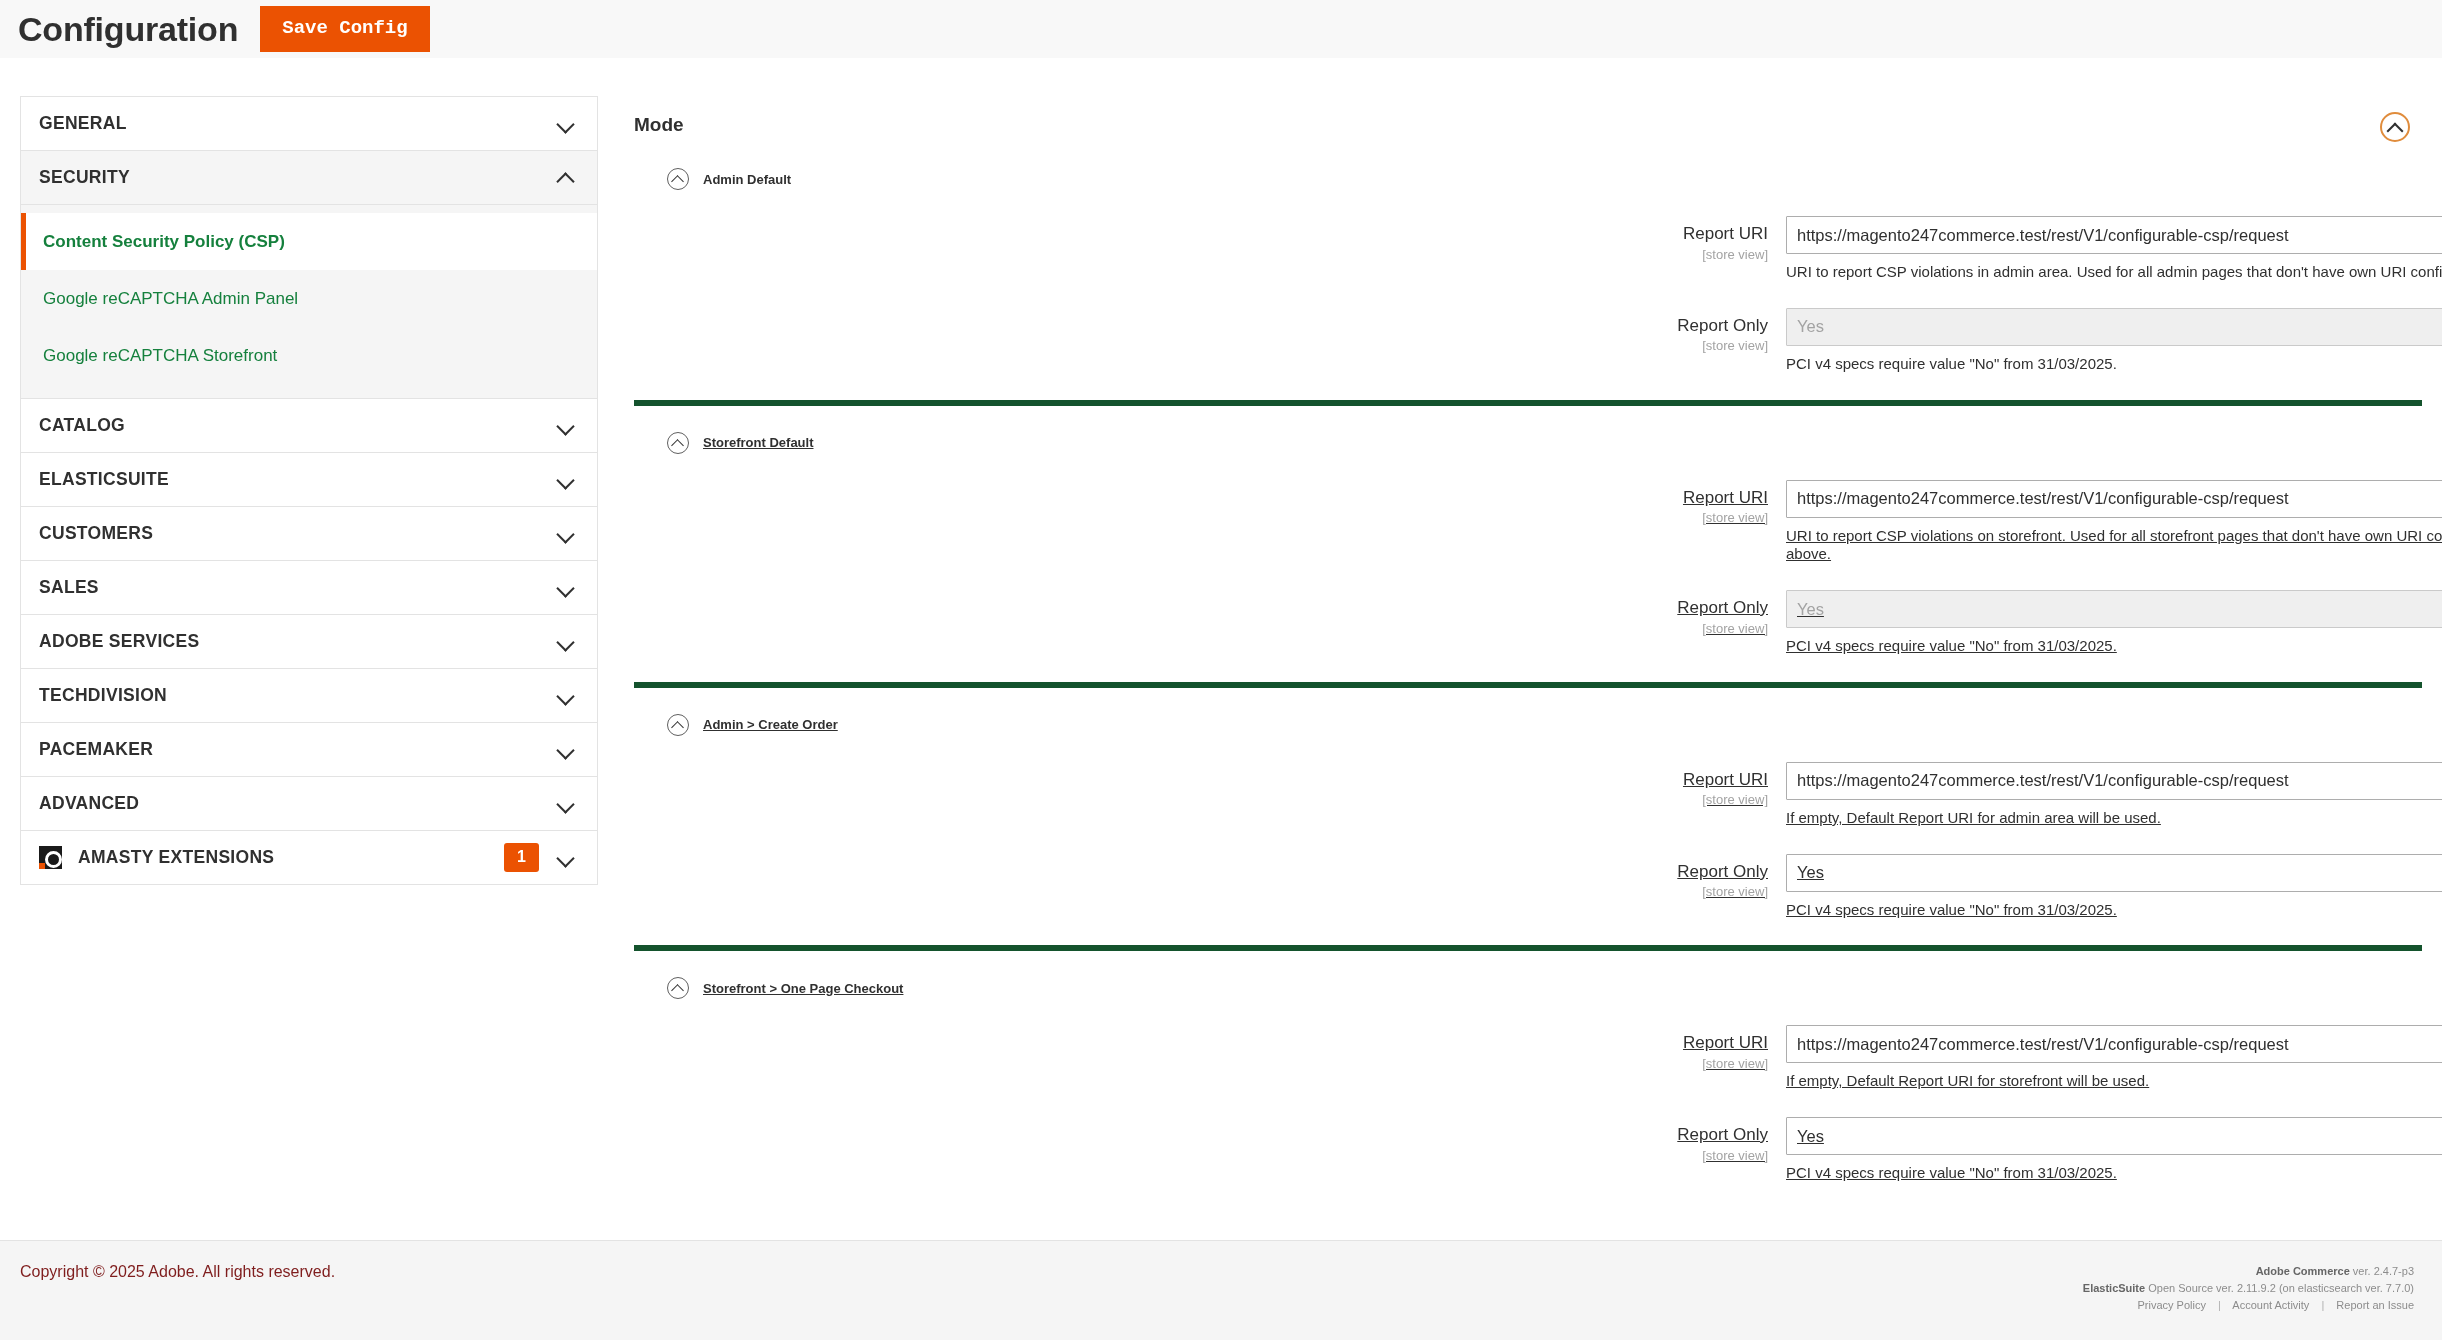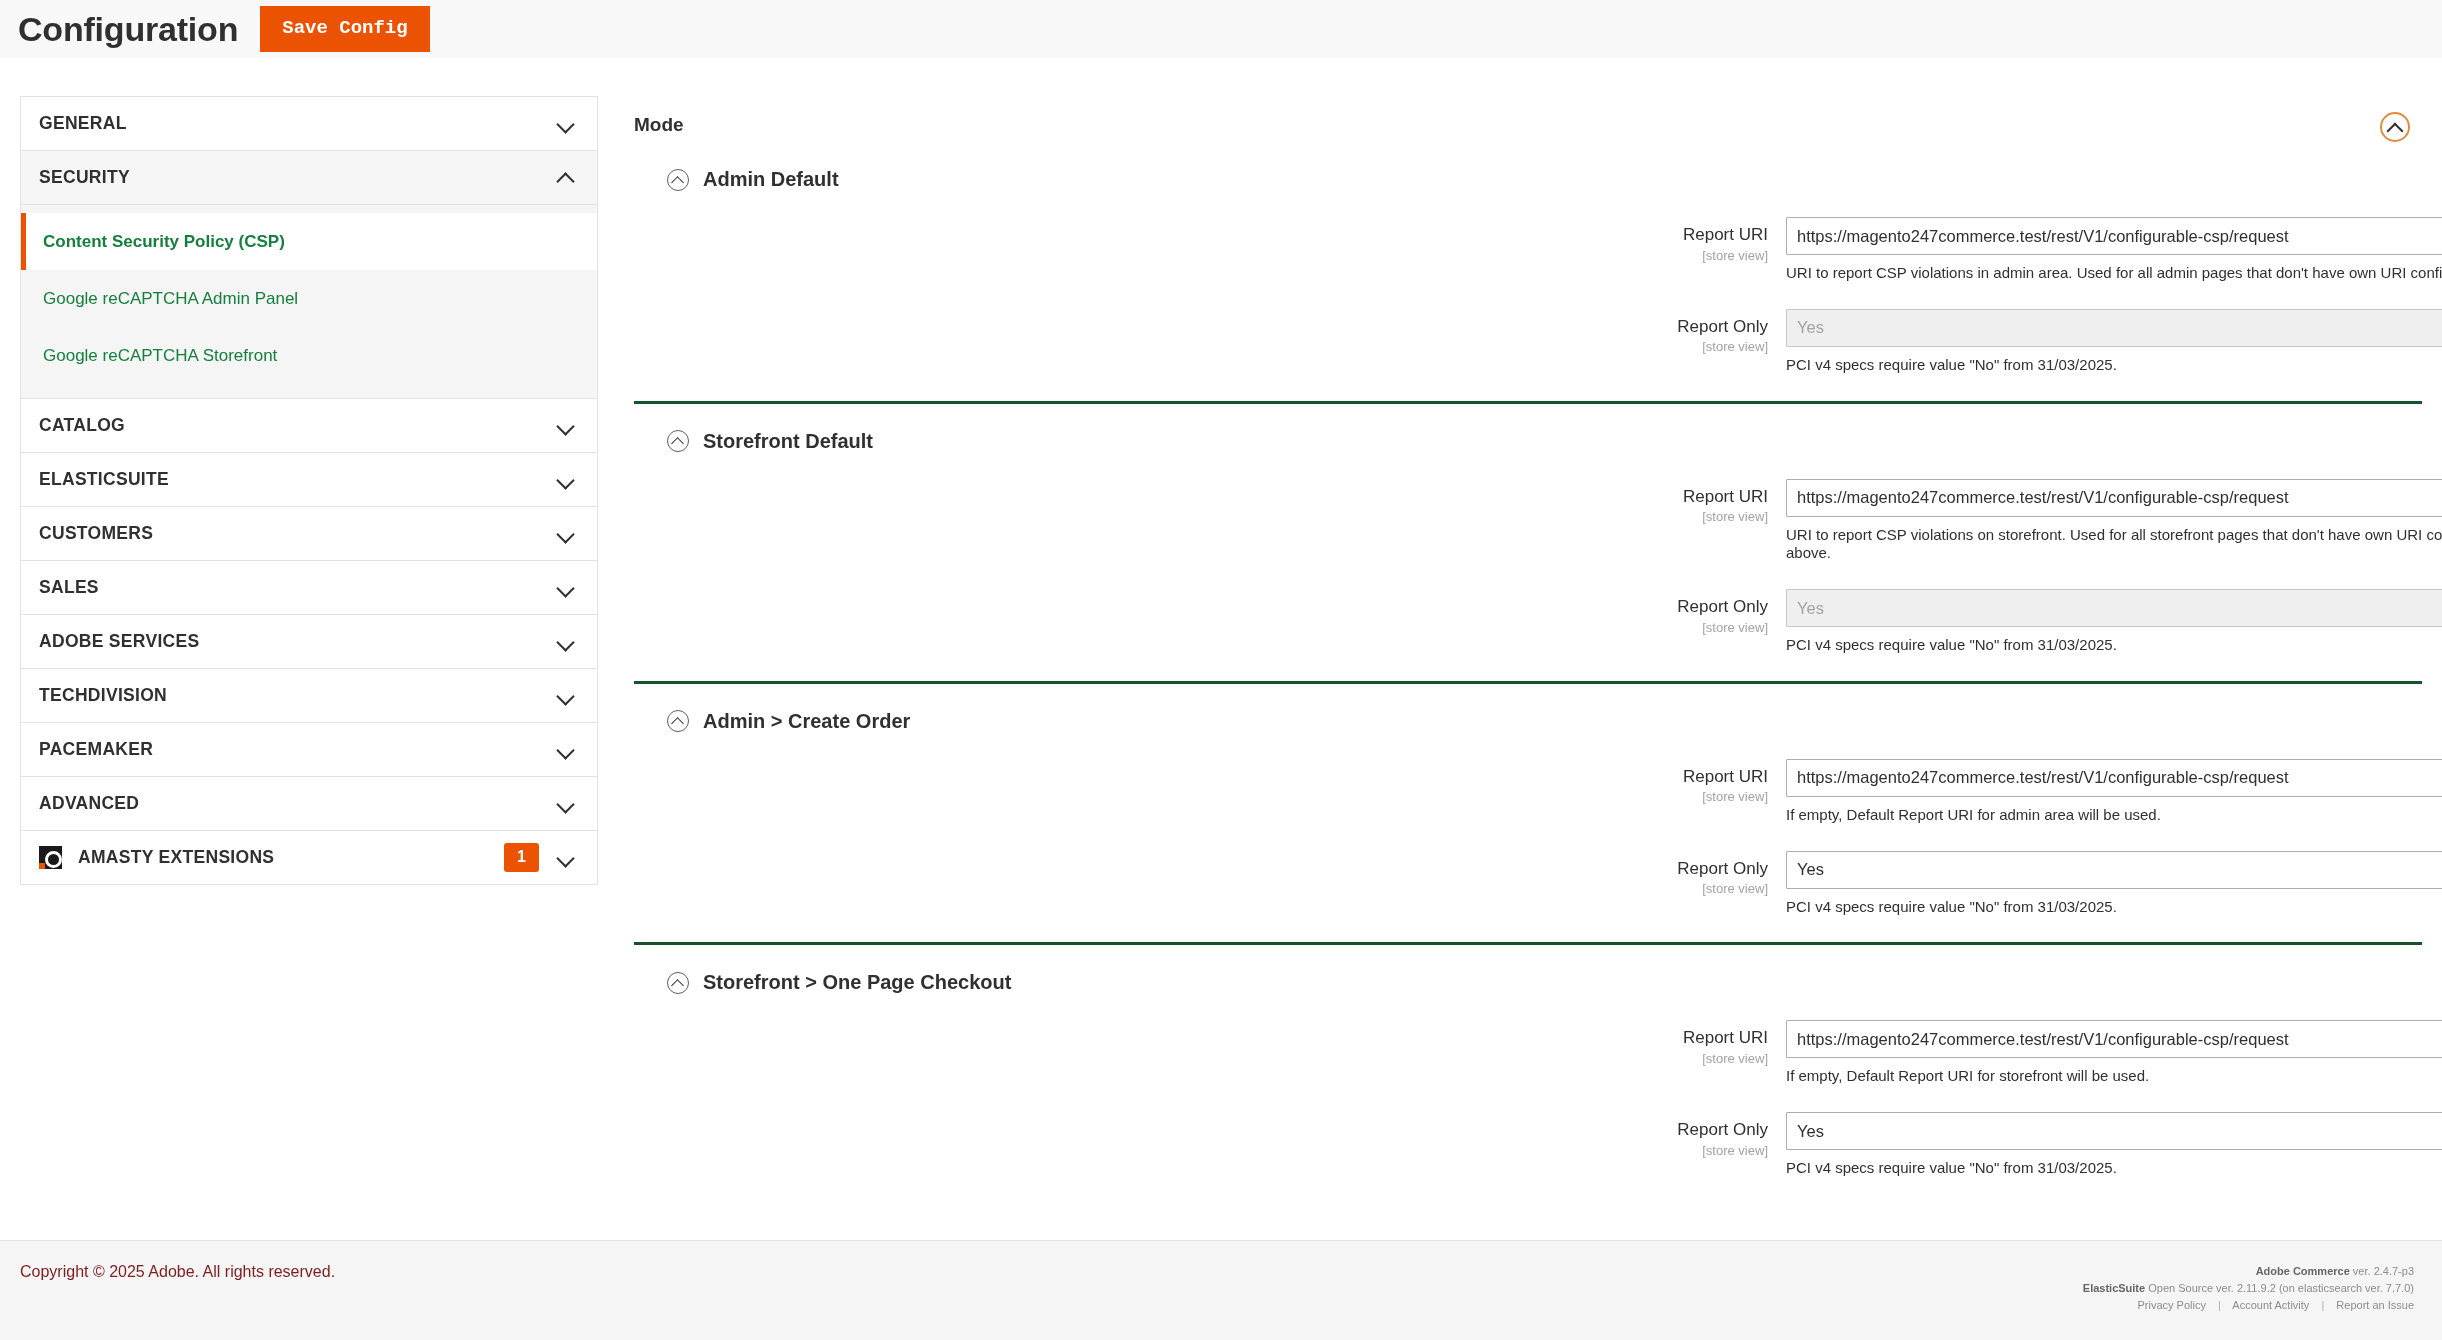--- a/index.html
+++ b/index.html
@@ -180,27 +180,27 @@
     left: 7px; top: 11px;
     width: 10px; height: 10px;
     border-left: 2.2px solid #303030;
     border-top: 2.2px solid #303030;
     transform: rotate(45deg);
   }
 
   .fs {
     padding-top: 26px;
   }
-  .fs + .fs { border-top: 3px solid #14532d; margin-top: 26px; }
+  .fs + .fs { border-top: 6px solid #14532d; margin-top: 26px; text-decoration: underline; }
 
   .fs-title {
     display: flex;
     align-items: center;
     gap: 14px;
-    font-size: 20px;
+    font-size: 13px;
     font-weight: bold;
     color: #303030;
     cursor: pointer;
     margin: 0 0 0 33px;
   }
   .circ {
     width: 22px; height: 22px;
     border: 1.6px solid #606060;
     border-radius: 50%;
     position: relative;

